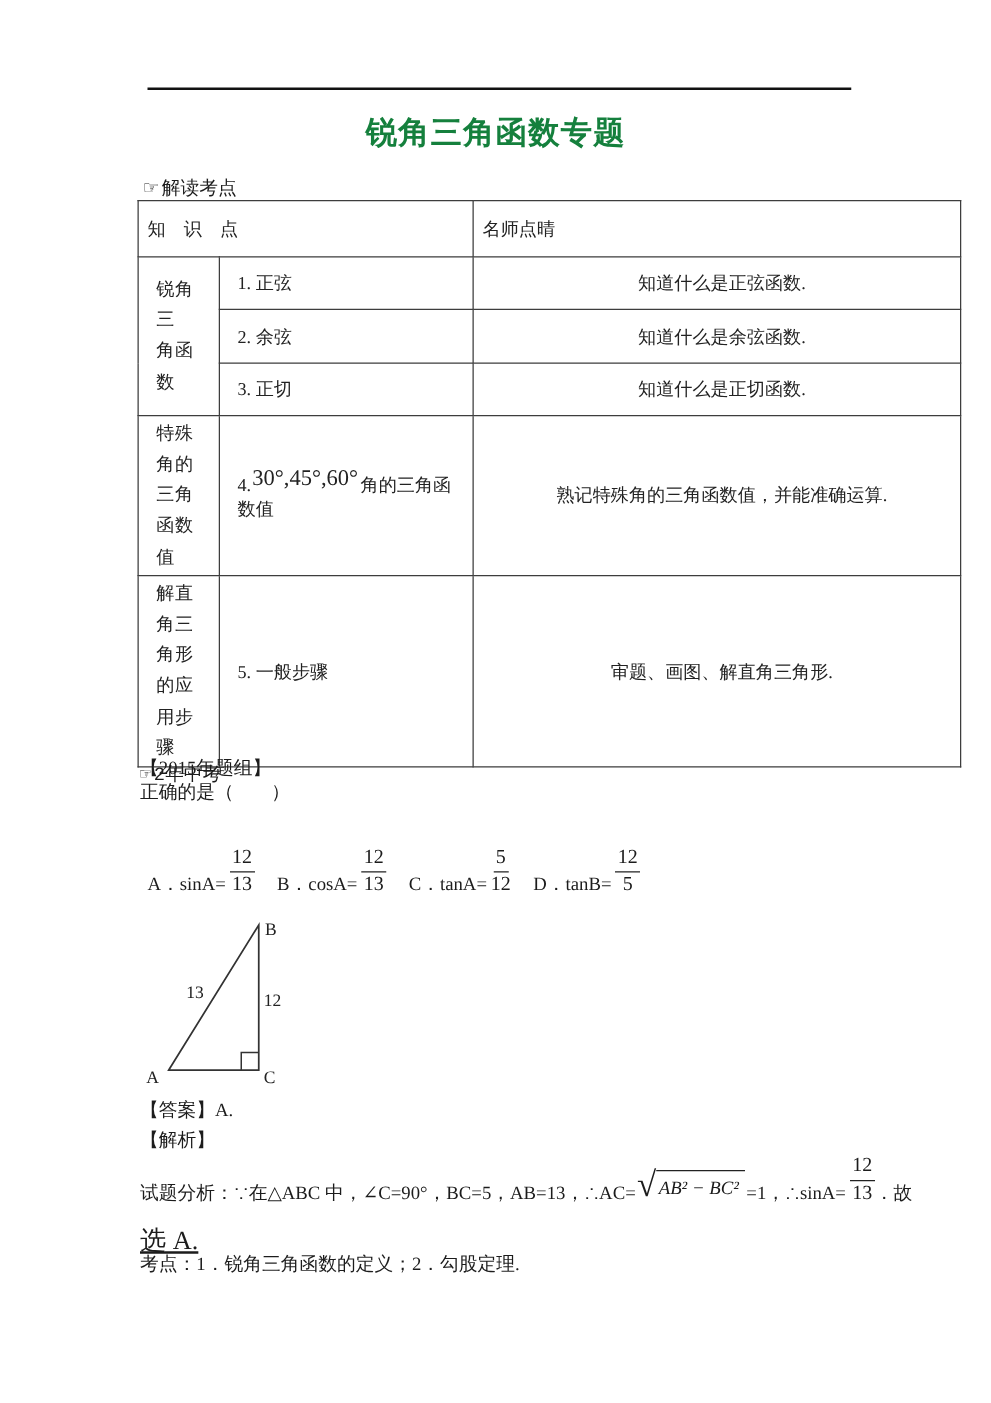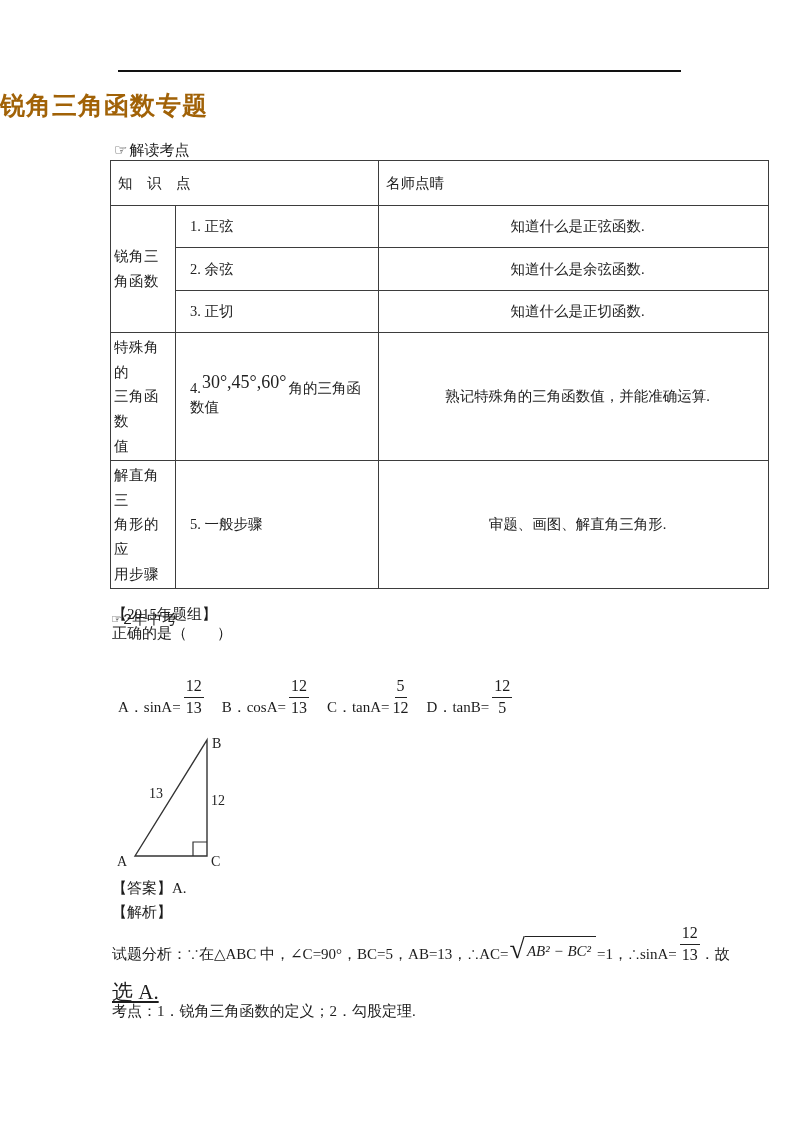--- a/index.html
+++ b/index.html
@@ -1,32 +1,32 @@
 <!DOCTYPE html>
 <html><head>
 <meta charset="utf-8">
 <style>
   html,body{margin:0;padding:0;background:#ffffff;}
   .page{
     position:relative;width:793px;height:1122px;background:#ffffff;
     font-family:"Liberation Serif","DejaVu Serif",serif;color:#1c1c1c;overflow:hidden;
   }
   .hr-top{position:absolute;left:118px;top:70px;width:563px;height:2px;background:#121212;}
-  .title{position:absolute;left:0;top:89px;width:100%;text-align:left;
-    font-size:25px;font-weight:700;letter-spacing:1px;color:#a16207;}
+  .title{position:absolute;left:0;top:89px;width:100%;text-align:center;
+    font-size:25px;font-weight:700;letter-spacing:1px;color:#15803d;}
   .sec-head{position:absolute;font-size:15px;white-space:nowrap;}
   #sec-kaodian{left:114px;top:141px;}
   #sec-zhongkao{left:112px;top:610px;font-family:Liberation Mono, monospace;}
   .icon-hand{margin-right:2px;}
   
   table.kt{position:absolute;left:110px;top:160px;width:658px;
     border-collapse:collapse;table-layout:fixed;font-size:14.5px;color:#222;}
   table.kt td{border:1.6px solid #3d3d3d;vertical-align:middle;padding:2px 4px;margin-left:44px;}
   .kt .hdr{vertical-align:middle;padding-left:7px;}
-  .kt .rowlabel{white-space:pre-line;line-height:1.7;letter-spacing:0.5px;padding:2px 3px;}
+  .kt .rowlabel{white-space:pre-line;line-height:1.7;letter-spacing:0.5px;padding:2px 14px;}
   .kt .point{padding-left:14px;}
   .kt .note{padding-left:12px;text-align:center;}
   .pt-math{font-size:18px;position:relative;top:-5px;margin:0 2px 0 1px;}
   
   .tizu{position:absolute;left:112px;top:605px;font-size:15px;white-space:nowrap;}
   .stem1{position:absolute;left:112px;top:628px;font-size:15px;white-space:nowrap;}
   .stem2{position:absolute;left:112px;top:624px;font-size:15px;white-space:nowrap;}
   .options{position:absolute;left:118px;top:671px;height:46px;display:flex;
     align-items:flex-end;column-gap:18px;font-size:15px;}
   .option{display:flex;align-items:flex-end;}

